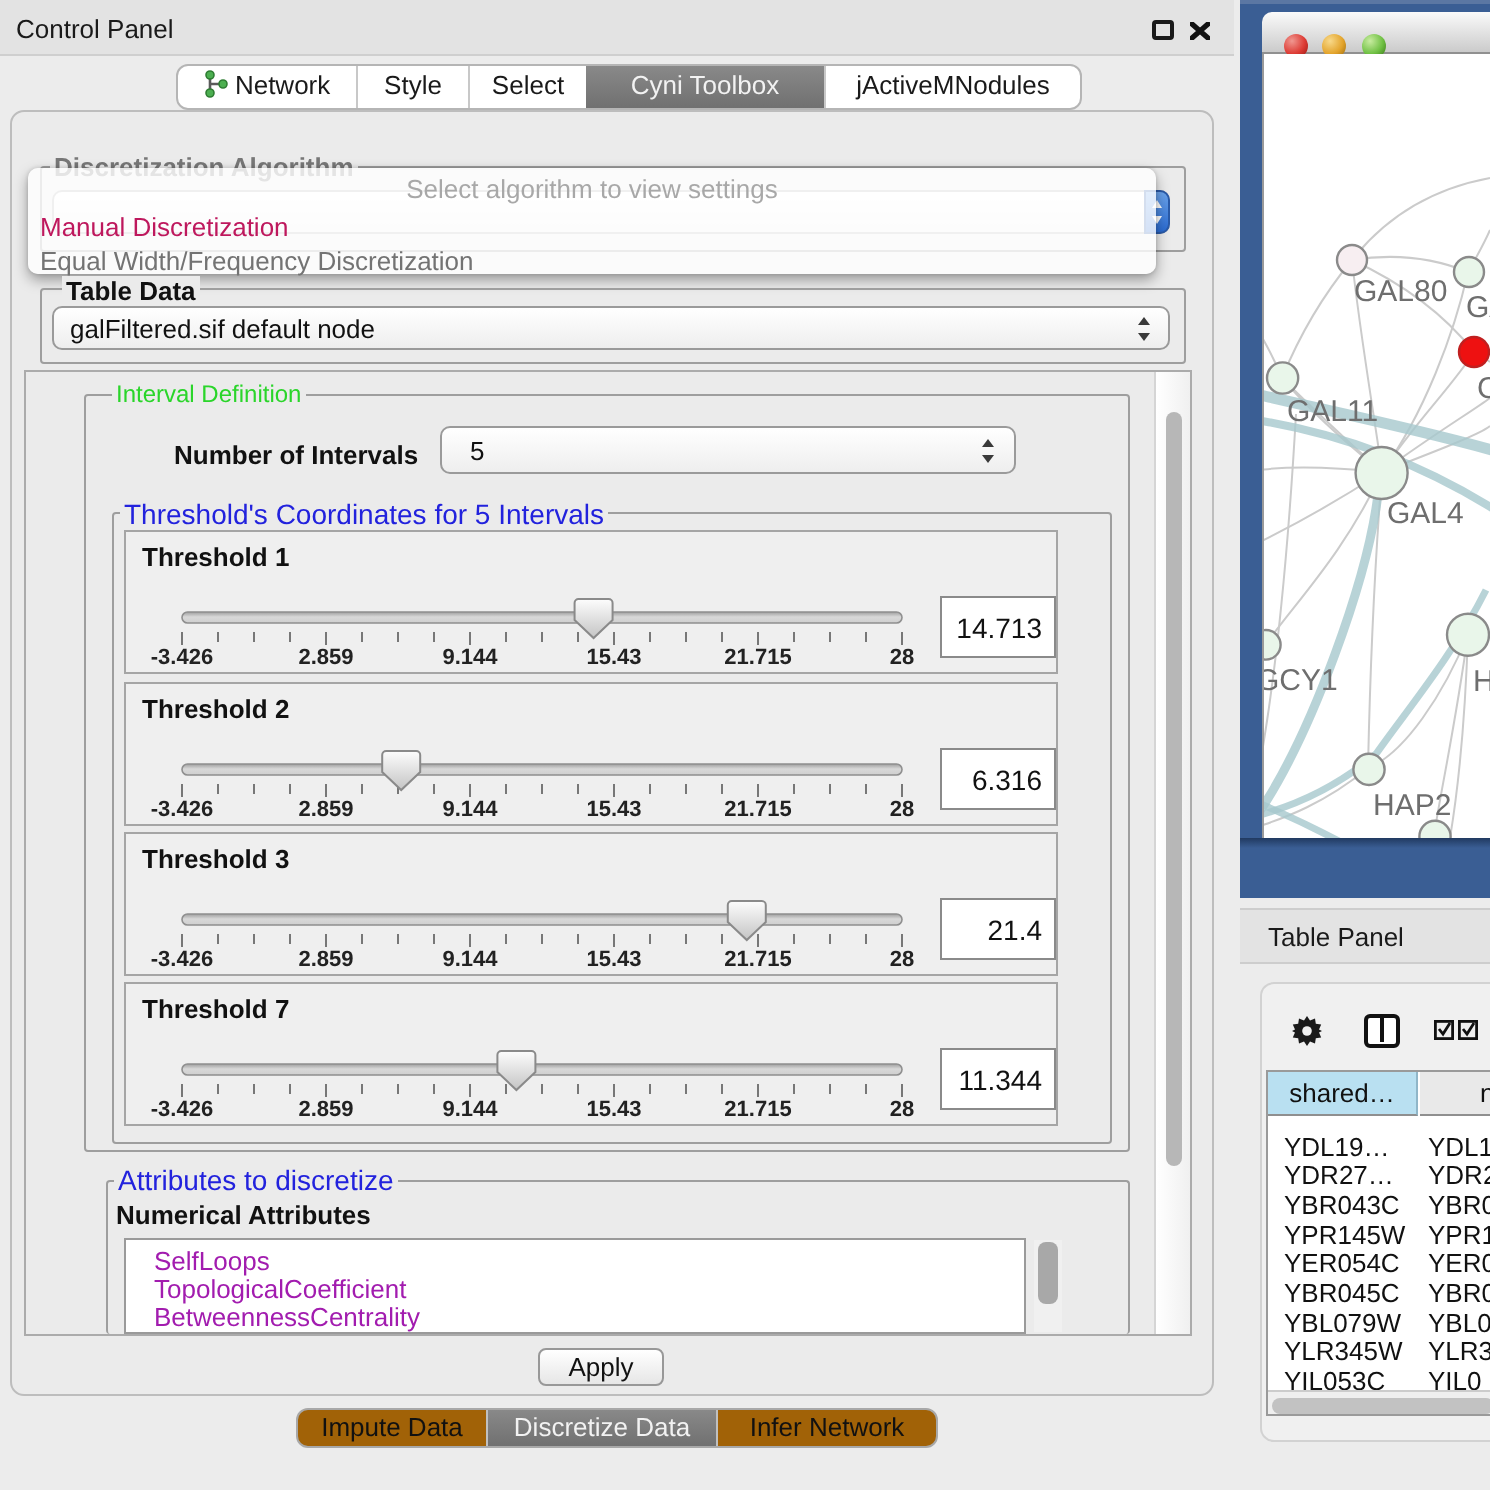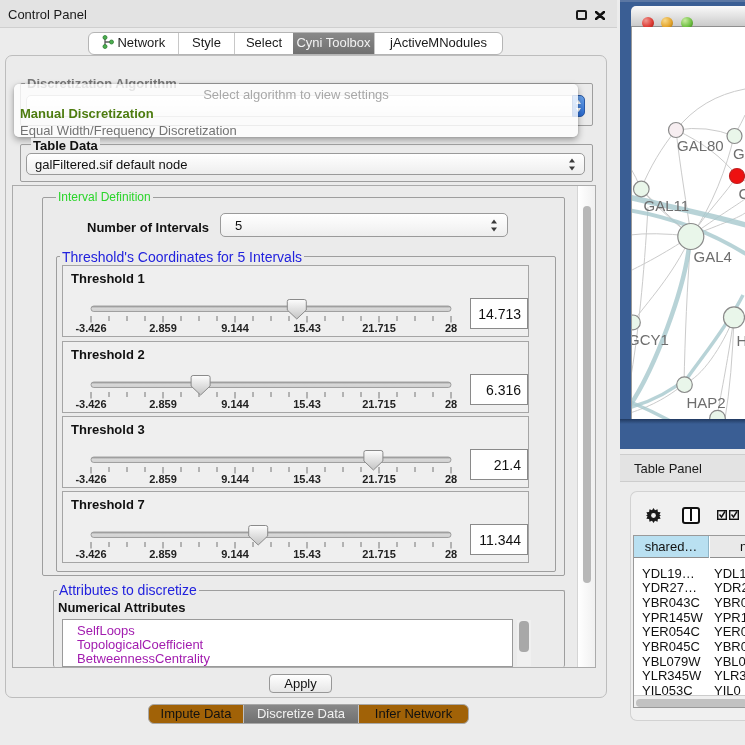--- a/index.html
+++ b/index.html
@@ -87,38 +87,38 @@
       <svg width="12" height="14" viewBox="0 0 12 14" style="vertical-align:-2px;">
         <line x1="3" y1="3" x2="3" y2="11" stroke="#5a5a5a" stroke-width="1.3"></line>
         <line x1="3" y1="7" x2="8" y2="7" stroke="#5a5a5a" stroke-width="1.3"></line>
         <circle cx="3" cy="2.5" r="2" fill="#4caf50" stroke="#2e7d32" stroke-width="0.8"></circle>
         <circle cx="3" cy="11.5" r="2" fill="#4caf50" stroke="#2e7d32" stroke-width="0.8"></circle>
         <circle cx="9.5" cy="7" r="2" fill="#4caf50" stroke="#2e7d32" stroke-width="0.8"></circle>
       </svg>
       Network</div>
     <div class="tab" style="width:56px;">Style</div>
     <div class="tab" style="width:59px;">Select</div>
-    <div class="tab sel" style="width:81px;">Cyni Toolbox</div>
+    <div class="tab sel" style="width:119px;">Cyni Toolbox</div>
     <div class="tab" style="width:128px;">jActiveMNodules</div>
   </div>
 
   <div class="gb abs" style="left:20px; top:83px; width:573px; height:43px;"></div>
   <div class="gbt abs" style="left:25px; top:76px; font-weight:bold; color:#777;">Discretization Algorithm</div>
   <div class="combo abs" style="left:26px; top:95px; width:559px; height:22px; border-color:#b5b5b5;"></div>
   <div class="abs" style="left:572px; top:95px; width:13px; height:22px; border-radius:0 5px 5px 0;
        background:linear-gradient(#6ba4ec,#2a6ad0); border:1px solid #2a5aa8;">
     <svg width="11" height="20" viewBox="0 0 11 20" style="display:block;">
       <path d="M5.5 4 L8 8 L3 8 Z" fill="#fff"></path>
       <path d="M5.5 16 L8 12 L3 12 Z" fill="#fff"></path>
     </svg>
   </div>
 
   <div id="popup" class="abs"></div>
   <div class="abs" style="left:14px; top:87px; width:564px; text-align:center; font-size:13px; color:#a8a8a8;">Select algorithm to view settings</div>
-  <div class="abs" style="left:20px; top:106px; font-size:13px; font-weight:bold; color:#4d7c0f;">Manual Discretization</div>
+  <div class="abs" style="left:20px; top:106px; font-size:13px; font-weight:normal; color:#be185d;">Manual Discretization</div>
   <div class="abs" style="left:20px; top:123px; font-size:13px; color:#737373;">Equal Width/Frequency Discretization</div>
 
   <div class="gb abs" style="left:20px; top:144px; width:573px; height:38px;"></div>
   <div class="gbt abs" style="left:31px; top:138px; font-weight:bold; color:#111;">Table Data</div>
   <div class="combo abs" style="left:26px; top:153px; width:559px; height:22px; line-height:21px; padding-left:8px;">galFiltered.sif default node
     <svg width="8" height="13" viewBox="0 0 8 13" style="position:absolute; right:8px; top:4px;">
       <path d="M4 0.5 L7 4.5 L1 4.5 Z" fill="#3a3a3a"></path>
       <path d="M4 12.5 L7 8.5 L1 8.5 Z" fill="#3a3a3a"></path>
     </svg>
   </div>

